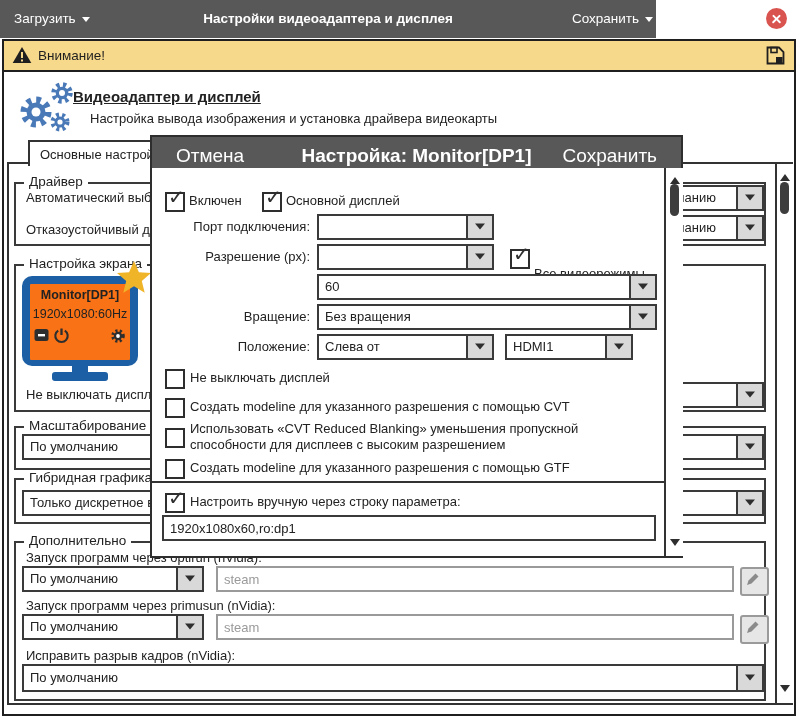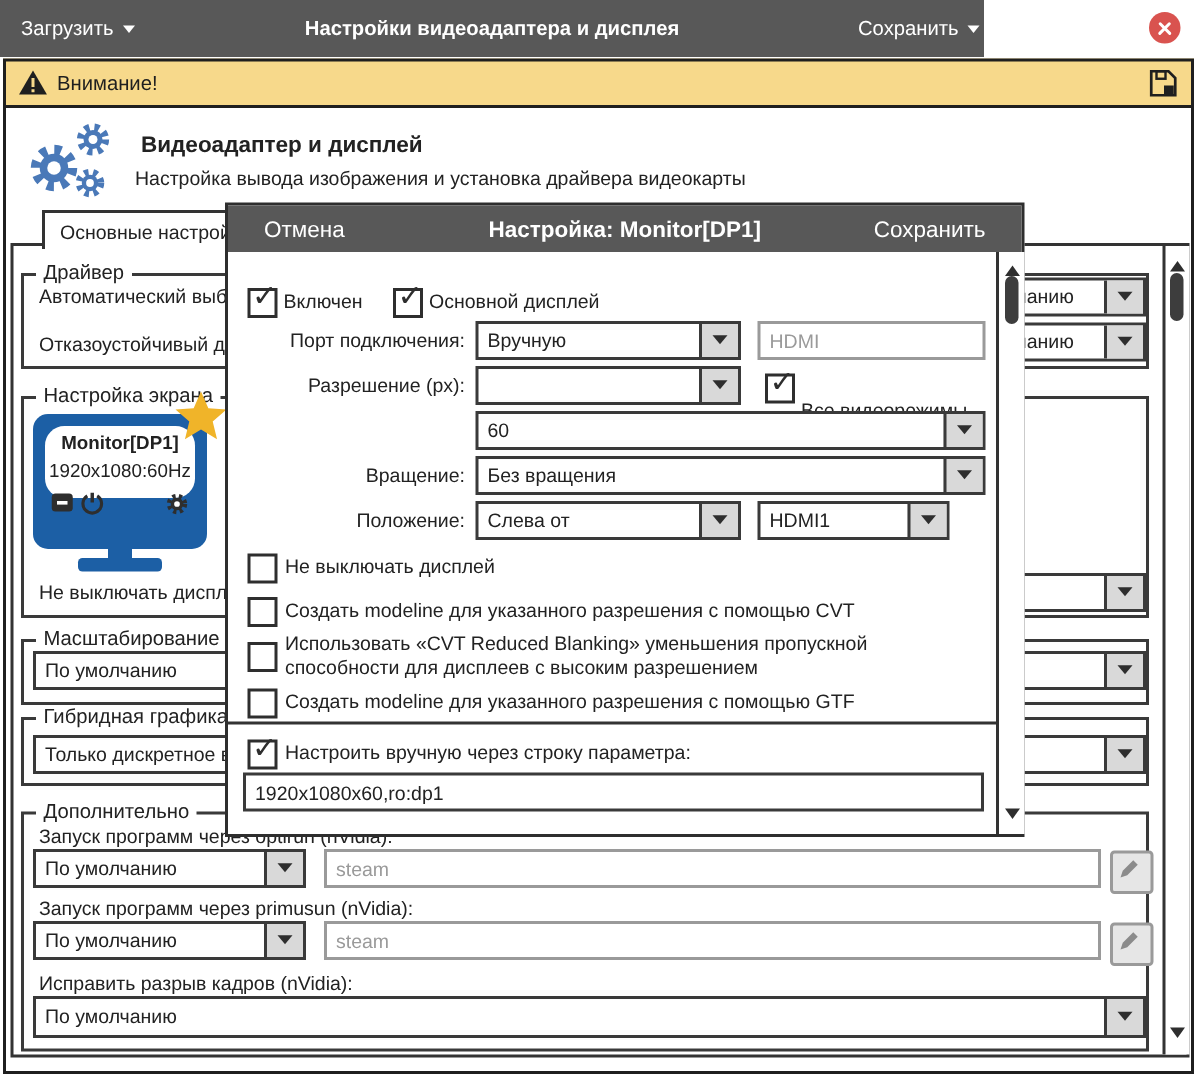--- a/index.html
+++ b/index.html
@@ -43,25 +43,25 @@
   .vscroll{position:absolute;background:#fff;border-left:2px solid #333;}
   .sthumb{position:absolute;left:3px;width:9px;background:#3d3d3d;border-radius:5px;}
   .sarrow{position:absolute;left:50%;transform:translateX(-50%);width:0;height:0;border:5px solid transparent;}
   .sarrow.up{border-bottom:7px solid #2e2e2e;}
   .sarrow.down{border-top:7px solid #2e2e2e;}
   
   .editbtn{position:absolute;width:25px;height:25px;background:#e6e6e6;border:2px solid #9a9a9a;border-radius:3px;}
   
   .modal{left:150px;top:135px;width:533px;height:423px;background:#fff;border:2px solid #2e2e2e;z-index:10;}
   .mhead{position:absolute;left:0;top:0;right:0;height:31px;background:#585858;color:#fff;}
-  .mhead span{position:absolute;top:8px;font-size:15px;color:#fff;white-space:nowrap;}
+  .mhead span{position:absolute;top:8px;font-size:19px;color:#fff;white-space:nowrap;}
   .mlabel{position:absolute;left:0;width:158px;text-align:right;font-size:13px;line-height:26px;white-space:nowrap;}
   
   .monitor{position:absolute;left:22px;top:276px;width:116px;height:90px;background:#1c5fa5;border-radius:10px;}
-  .mscreen{position:absolute;left:8px;top:8px;width:100px;height:48px;background:#ffffff;border-radius:13px;}
+  .mscreen{position:absolute;left:8px;top:8px;width:100px;height:76px;background:#f97316;border-radius:1px;}
   .mname{position:absolute;left:0;right:0;top:4px;text-align:center;font-size:12.5px;font-weight:bold;}
   .mmode{position:absolute;left:0;right:0;top:23px;text-align:center;font-size:12.5px;}
   .tabbox{left:28px;top:140px;width:150px;height:26px;background:#fff;border:2px solid #333;border-bottom:none;z-index:3;font-size:13px;padding:5px 0 0 10px;}
 </style>
 </head>
 <body>
 
 <div class="abs titlebar">
   <span class="tb-text" style="left:14px;"><span>Загрузить</span><span class="caret"></span></span>
   <span class="tb-text" style="left:0;right:0;text-align:center;font-weight:bold;">Настройки видеоадаптера и дисплея</span>
@@ -99,21 +99,21 @@
     <circle cx="22" cy="32" r="9.5" stroke="none"></circle>
       <circle cx="22" cy="32" r="4.5" fill="#fff" stroke="none"></circle>
     <circle cx="48" cy="13" r="8" fill="none" stroke-width="5.5" stroke-dasharray="3.1 3.3"></circle>
     <circle cx="48" cy="13" r="6.3" stroke="none"></circle>
       <circle cx="48" cy="13" r="3" fill="#fff" stroke="none"></circle>
     <circle cx="46" cy="42" r="7" fill="none" stroke-width="5" stroke-dasharray="2.8 3"></circle>
     <circle cx="46" cy="42" r="5.5" stroke="none"></circle>
       <circle cx="46" cy="42" r="2.6" fill="#fff" stroke="none"></circle>
   </g>
 </svg>
-<div class="abs apptitle" style="left:94px;top:88px;">Видеоадаптер и дисплей</div>
+<div class="abs apptitle" style="left:73px;top:88px;text-decoration:underline;">Видеоадаптер и дисплей</div>
 <div class="abs appsub" style="left:90px;top:111px;">Настройка вывода изображения и установка драйвера видеокарты</div>
 
 <div class="abs tabbox"><span>Основные настройки</span></div>
 <div class="abs" style="left:7px;top:162px;width:786px;height:543px;border:2px solid #333;"></div>
 
 <div class="vscroll" style="left:775px;top:164px;width:16px;height:539px;">
   <span class="sarrow up" style="top:5px;"></span>
   <span class="sthumb" style="top:18px;height:32px;"></span>
   <span class="sarrow down" style="bottom:6px;"></span>
 </div>
@@ -235,26 +235,24 @@
     <span style="right:24px;">Сохранить</span>
   </div>
 
   <span class="cb on" style="left:13px;top:55px;"></span>
   <span class="cblabel" style="left:37px;top:56px;">Включен</span>
   <span class="cb on" style="left:110px;top:55px;"></span>
   <span class="cblabel" style="left:134px;top:56px;">Основной дисплей</span>
 
   <span class="mlabel" style="top:77px;">Порт подключения:</span>
   <div class="sel" style="left:165px;top:77px;width:177px;">
-    <span class="val">Вручную</span>
-    <span class="btn">
-        <span class="tri"></span>
-      </span>
-  </div>
-  <input class="tinput" style="left: 353px; top: 77px; width: 152px; height: 26px;" placeholder="HDMI">
+    <span class="btn">
+        <span class="tri"></span>
+      </span>
+  </div>
 
   <span class="mlabel" style="top:107px;">Разрешение (px):</span>
   <div class="sel" style="left:165px;top:107px;width:177px;">
     <span class="btn">
         <span class="tri"></span>
       </span>
   </div>
   <span class="cb on" style="left:358px;top:112px;"></span>
   <span class="cblabel" style="left:382px;top:113px;margin-top:16px;">Все видеорежимы</span>
 

